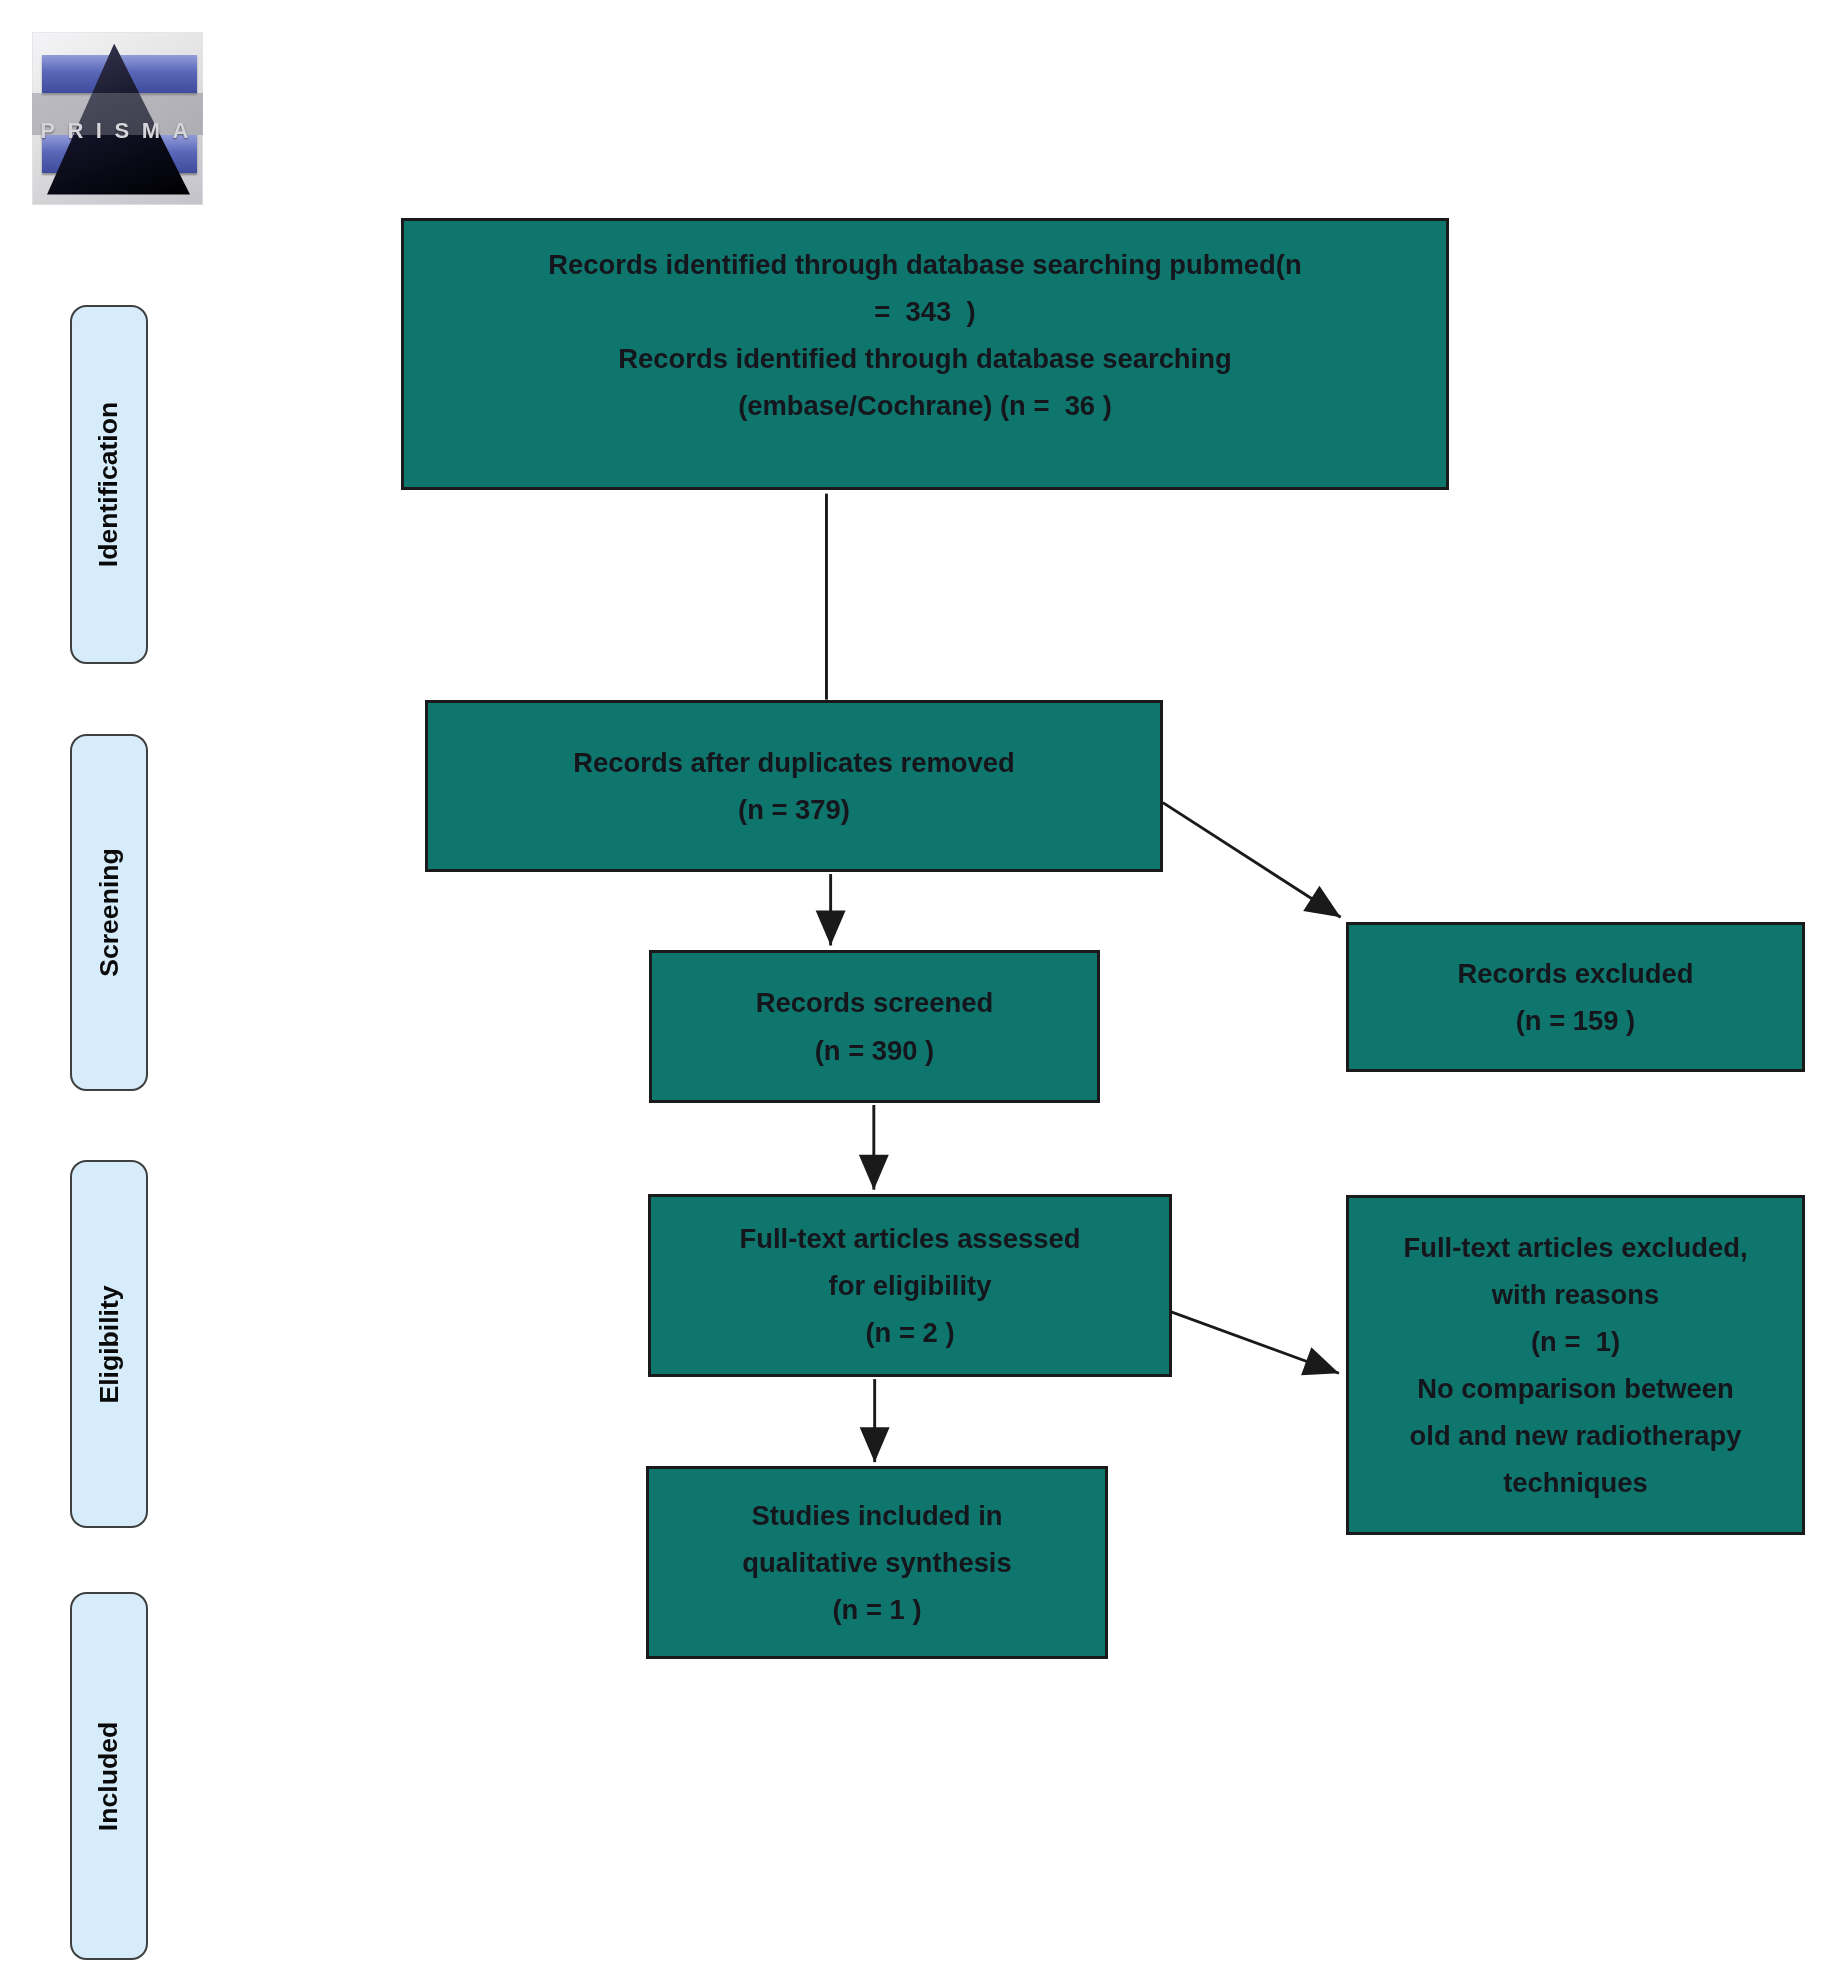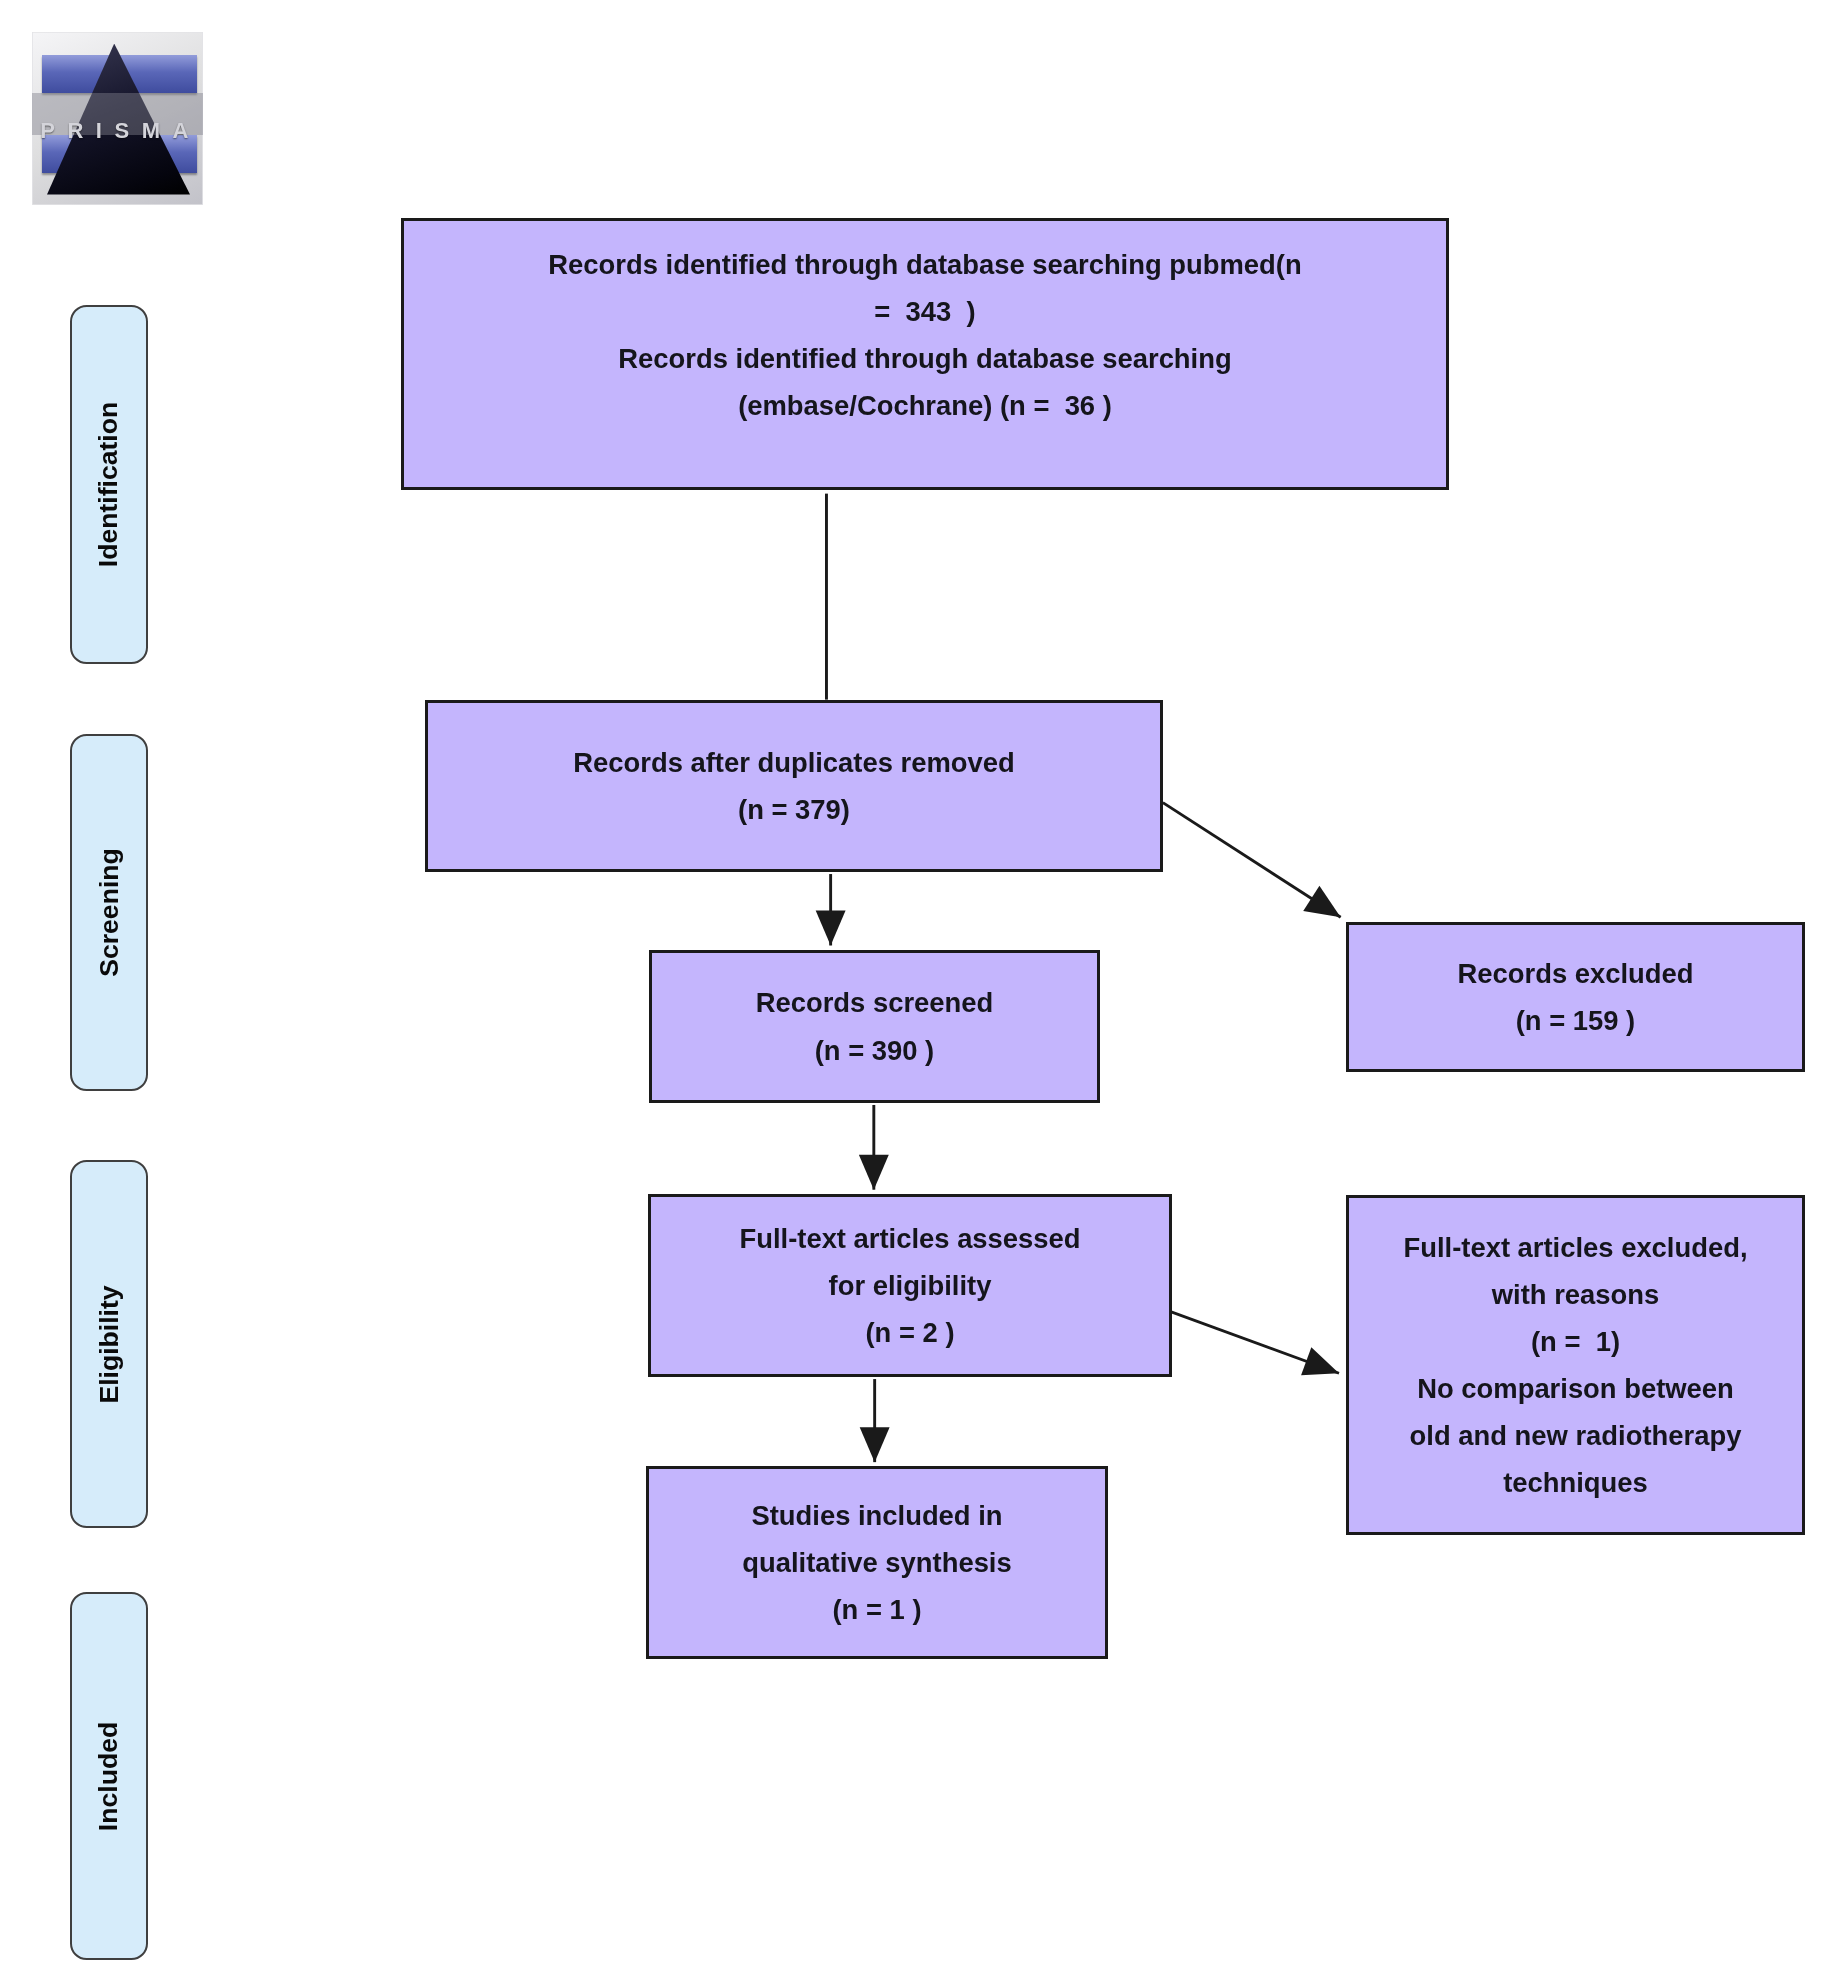--- a/index.html
+++ b/index.html
@@ -10,21 +10,21 @@
   .canvas{
     position:relative; width:1844px; height:1984px; background:#ffffff;
     font-family:"Liberation Sans", sans-serif; overflow:hidden;
   }
   
   svg.connectors{position:absolute;left:0;top:0;width:1844px;height:1984px;}
   .connector{stroke:var(--arrow,#1a1a1a);stroke-width:3.5;fill:none;}
   marker path{fill:var(--arrow,#111);}
   
   .flowbox{
-    position:absolute; box-sizing:border-box; background:#c4b5fd;
+    position:absolute; box-sizing:border-box; background:#0f766e;
     border:3.3px solid var(--box-border,#1a1a1a);
     display:flex; align-items:center; justify-content:center;
     text-align:center; font-weight:bold; font-size:27.4px; line-height:1.72;
     white-space:pre-wrap; color:var(--text,#15151c);
   }
   #box-identified{left:401px;top:218px;width:1048px;height:272px;align-items:flex-start;padding-top:20px;}
   #box-dedup{left:425px;top:700px;width:738px;height:172px;}
   #box-screened{left:649px;top:950px;width:451px;height:153px;}
   #box-fulltext{left:648px;top:1194px;width:524px;height:183px;}
   #box-included{left:646px;top:1466px;width:462px;height:193px;}

